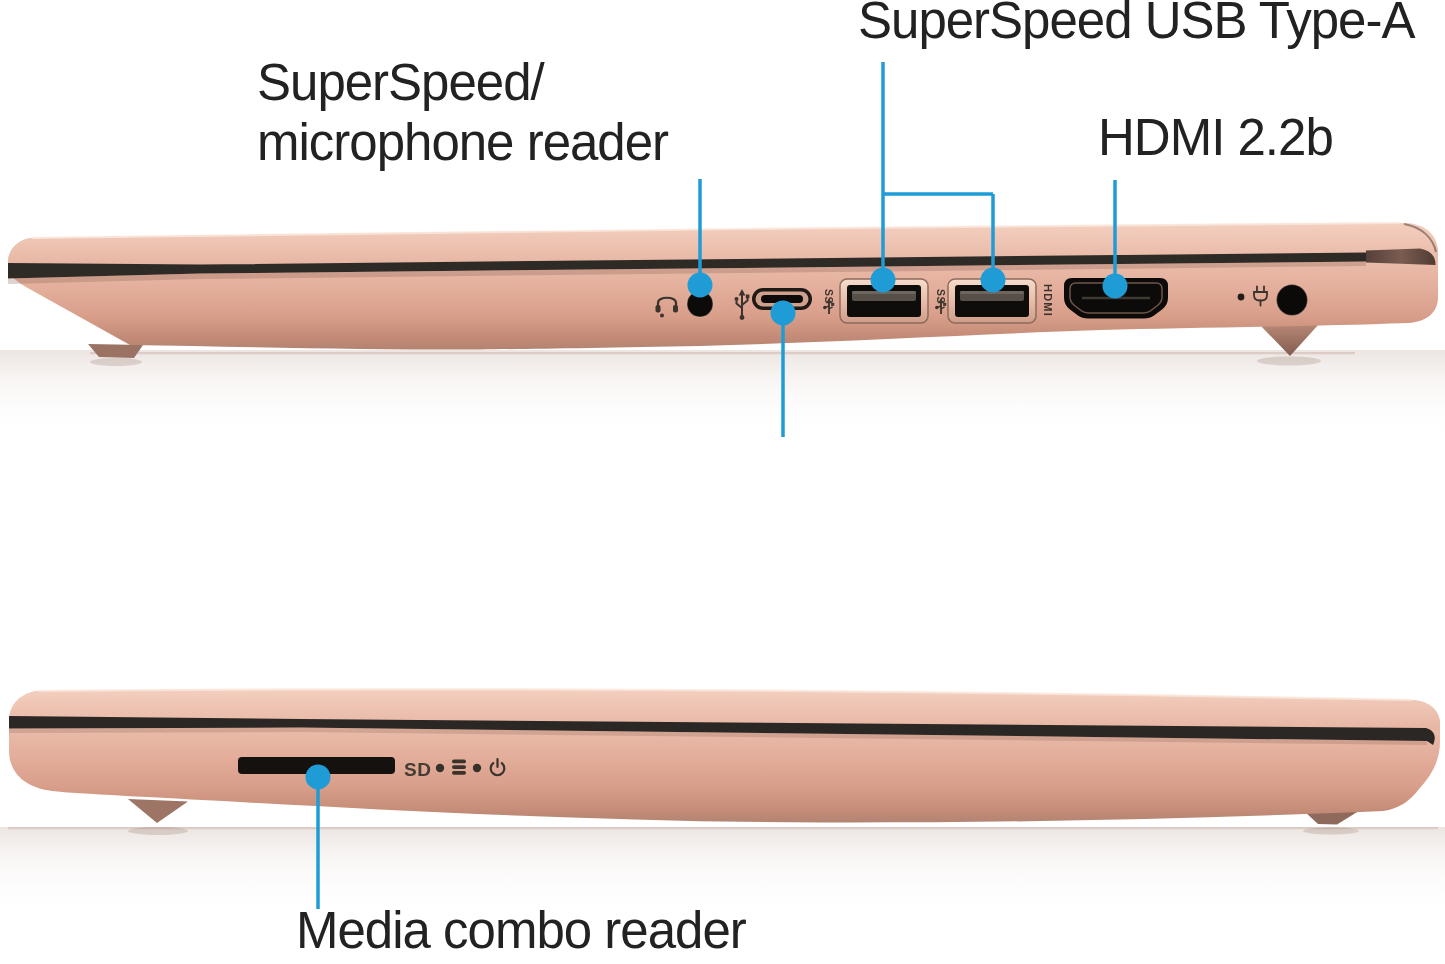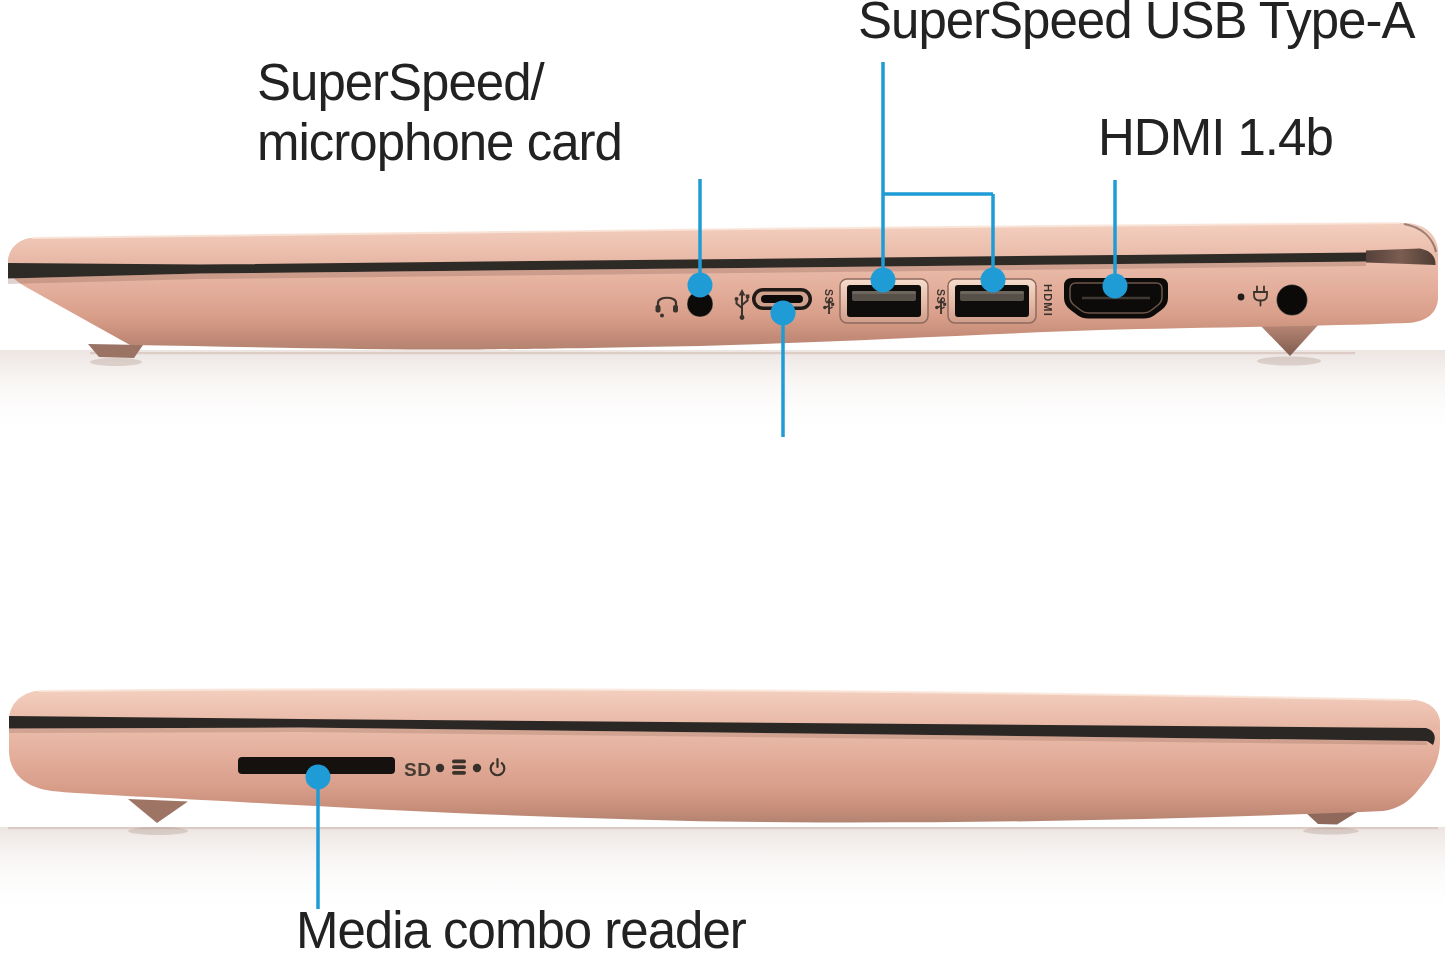--- a/index.html
+++ b/index.html
@@ -268,21 +268,21 @@
       <circle cx="993" cy="280" r="12.5"></circle>
       <circle cx="1115" cy="286" r="12.5"></circle>
       <circle cx="318" cy="777" r="12.5"></circle>
     </g>
   </svg>
 
   <div class="label" style="left:858px; top:-9px;">SuperSpeed USB Type-A</div>
 
   <div class="label" style="left:257px; top:53px;">
     <div>SuperSpeed/</div>
-    <div>microphone card</div>
+    <div>microphone reader</div>
   </div>
 
-  <div class="label" style="left:1098px; top:108px;">HDMI 1.4b</div>
+  <div class="label" style="left:1098px; top:108px;">HDMI 2.2b</div>
 
 
   <div class="label" style="left:296px; top:901px;">Media combo reader</div>
 
 </div>
 
 </body></html>

